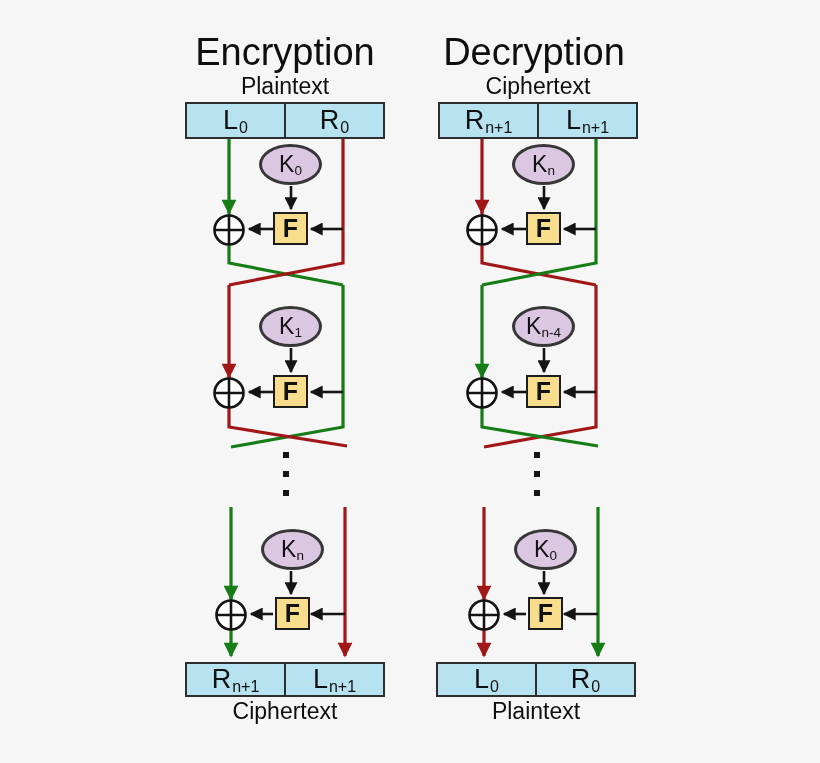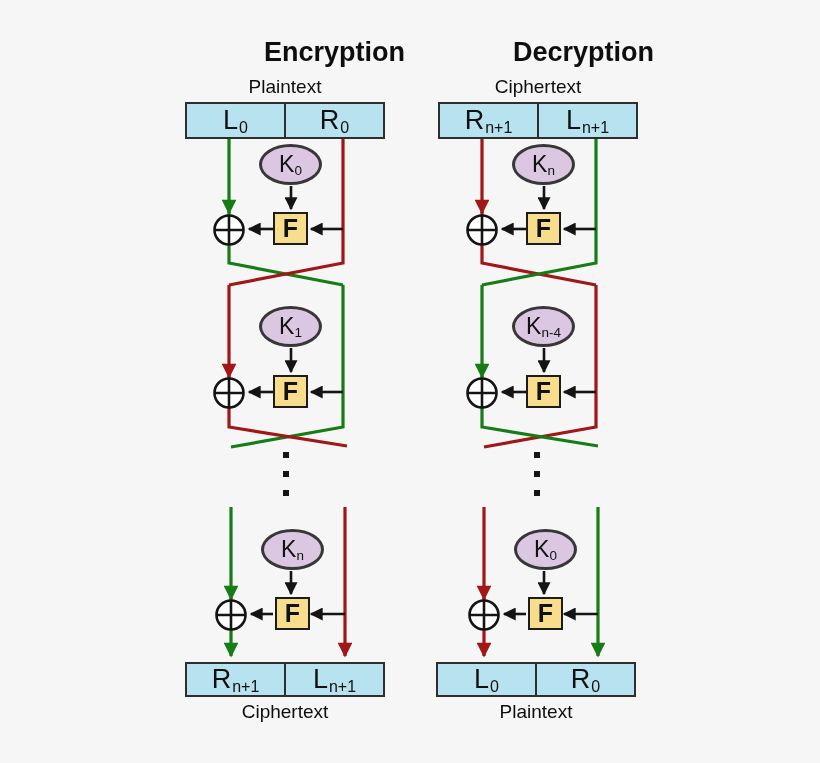--- a/index.html
+++ b/index.html
@@ -8,26 +8,26 @@
     background:#f6f6f6;
     font-family:"Liberation Sans", sans-serif;
     color:#111;
     position:relative;
     overflow:hidden;
   }
   .stage{position:absolute;left:0;top:0;width:820px;height:763px;}
   .wires{position:absolute;left:0;top:0;z-index:1;}
   .abs{position:absolute;z-index:2;}
   .title{
-    width:240px;text-align:right;
-    font-size:27px;line-height:32px;font-weight:700;color:#0e0e0e;
+    width:240px;text-align:center;
+    font-size:38px;line-height:32px;font-weight:400;color:#0e0e0e;
   }
   .sublabel{
     width:240px;text-align:center;
-    font-size:19px;line-height:25px;color:#0e0e0e;
+    font-size:23px;line-height:25px;color:#0e0e0e;
   }
   .half-box{
     width:196px;height:33px;
     background:#b7e2f0;
     border:2px solid #2e2e2e;
     display:flex;box-sizing:content-box;
   }
   .cell{
     width:50%;height:100%;
     display:flex;align-items:center;justify-content:center;

